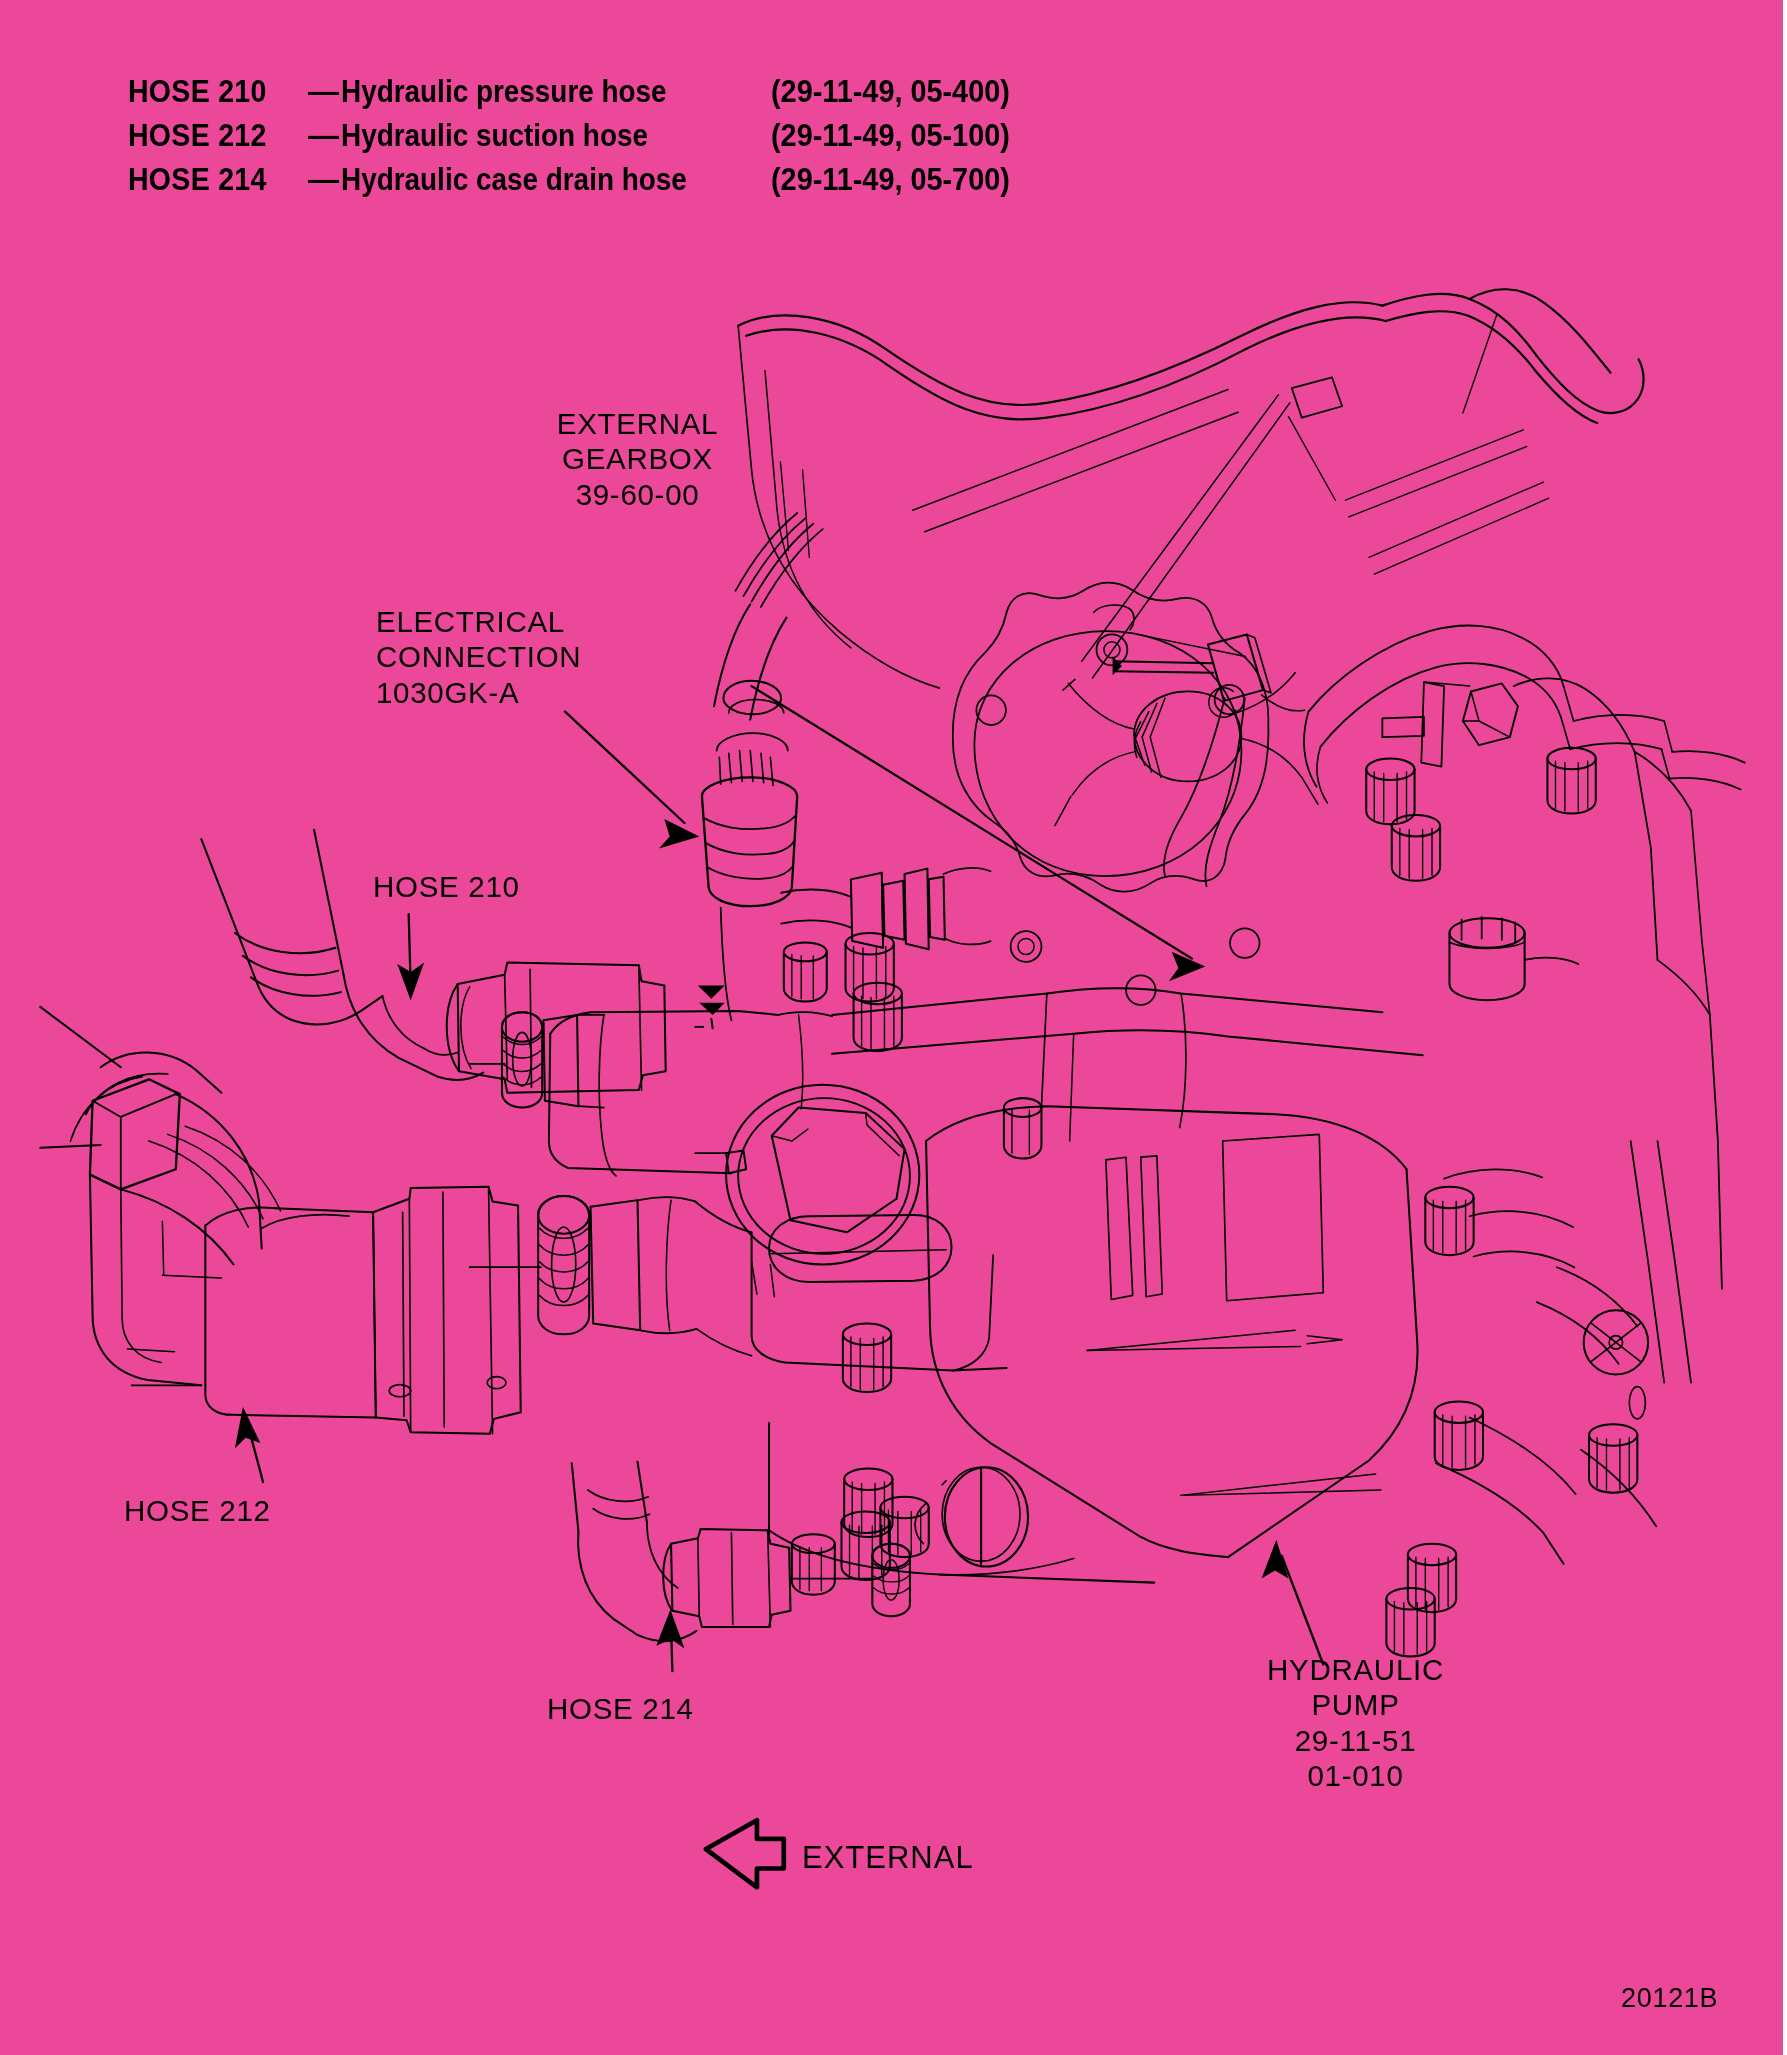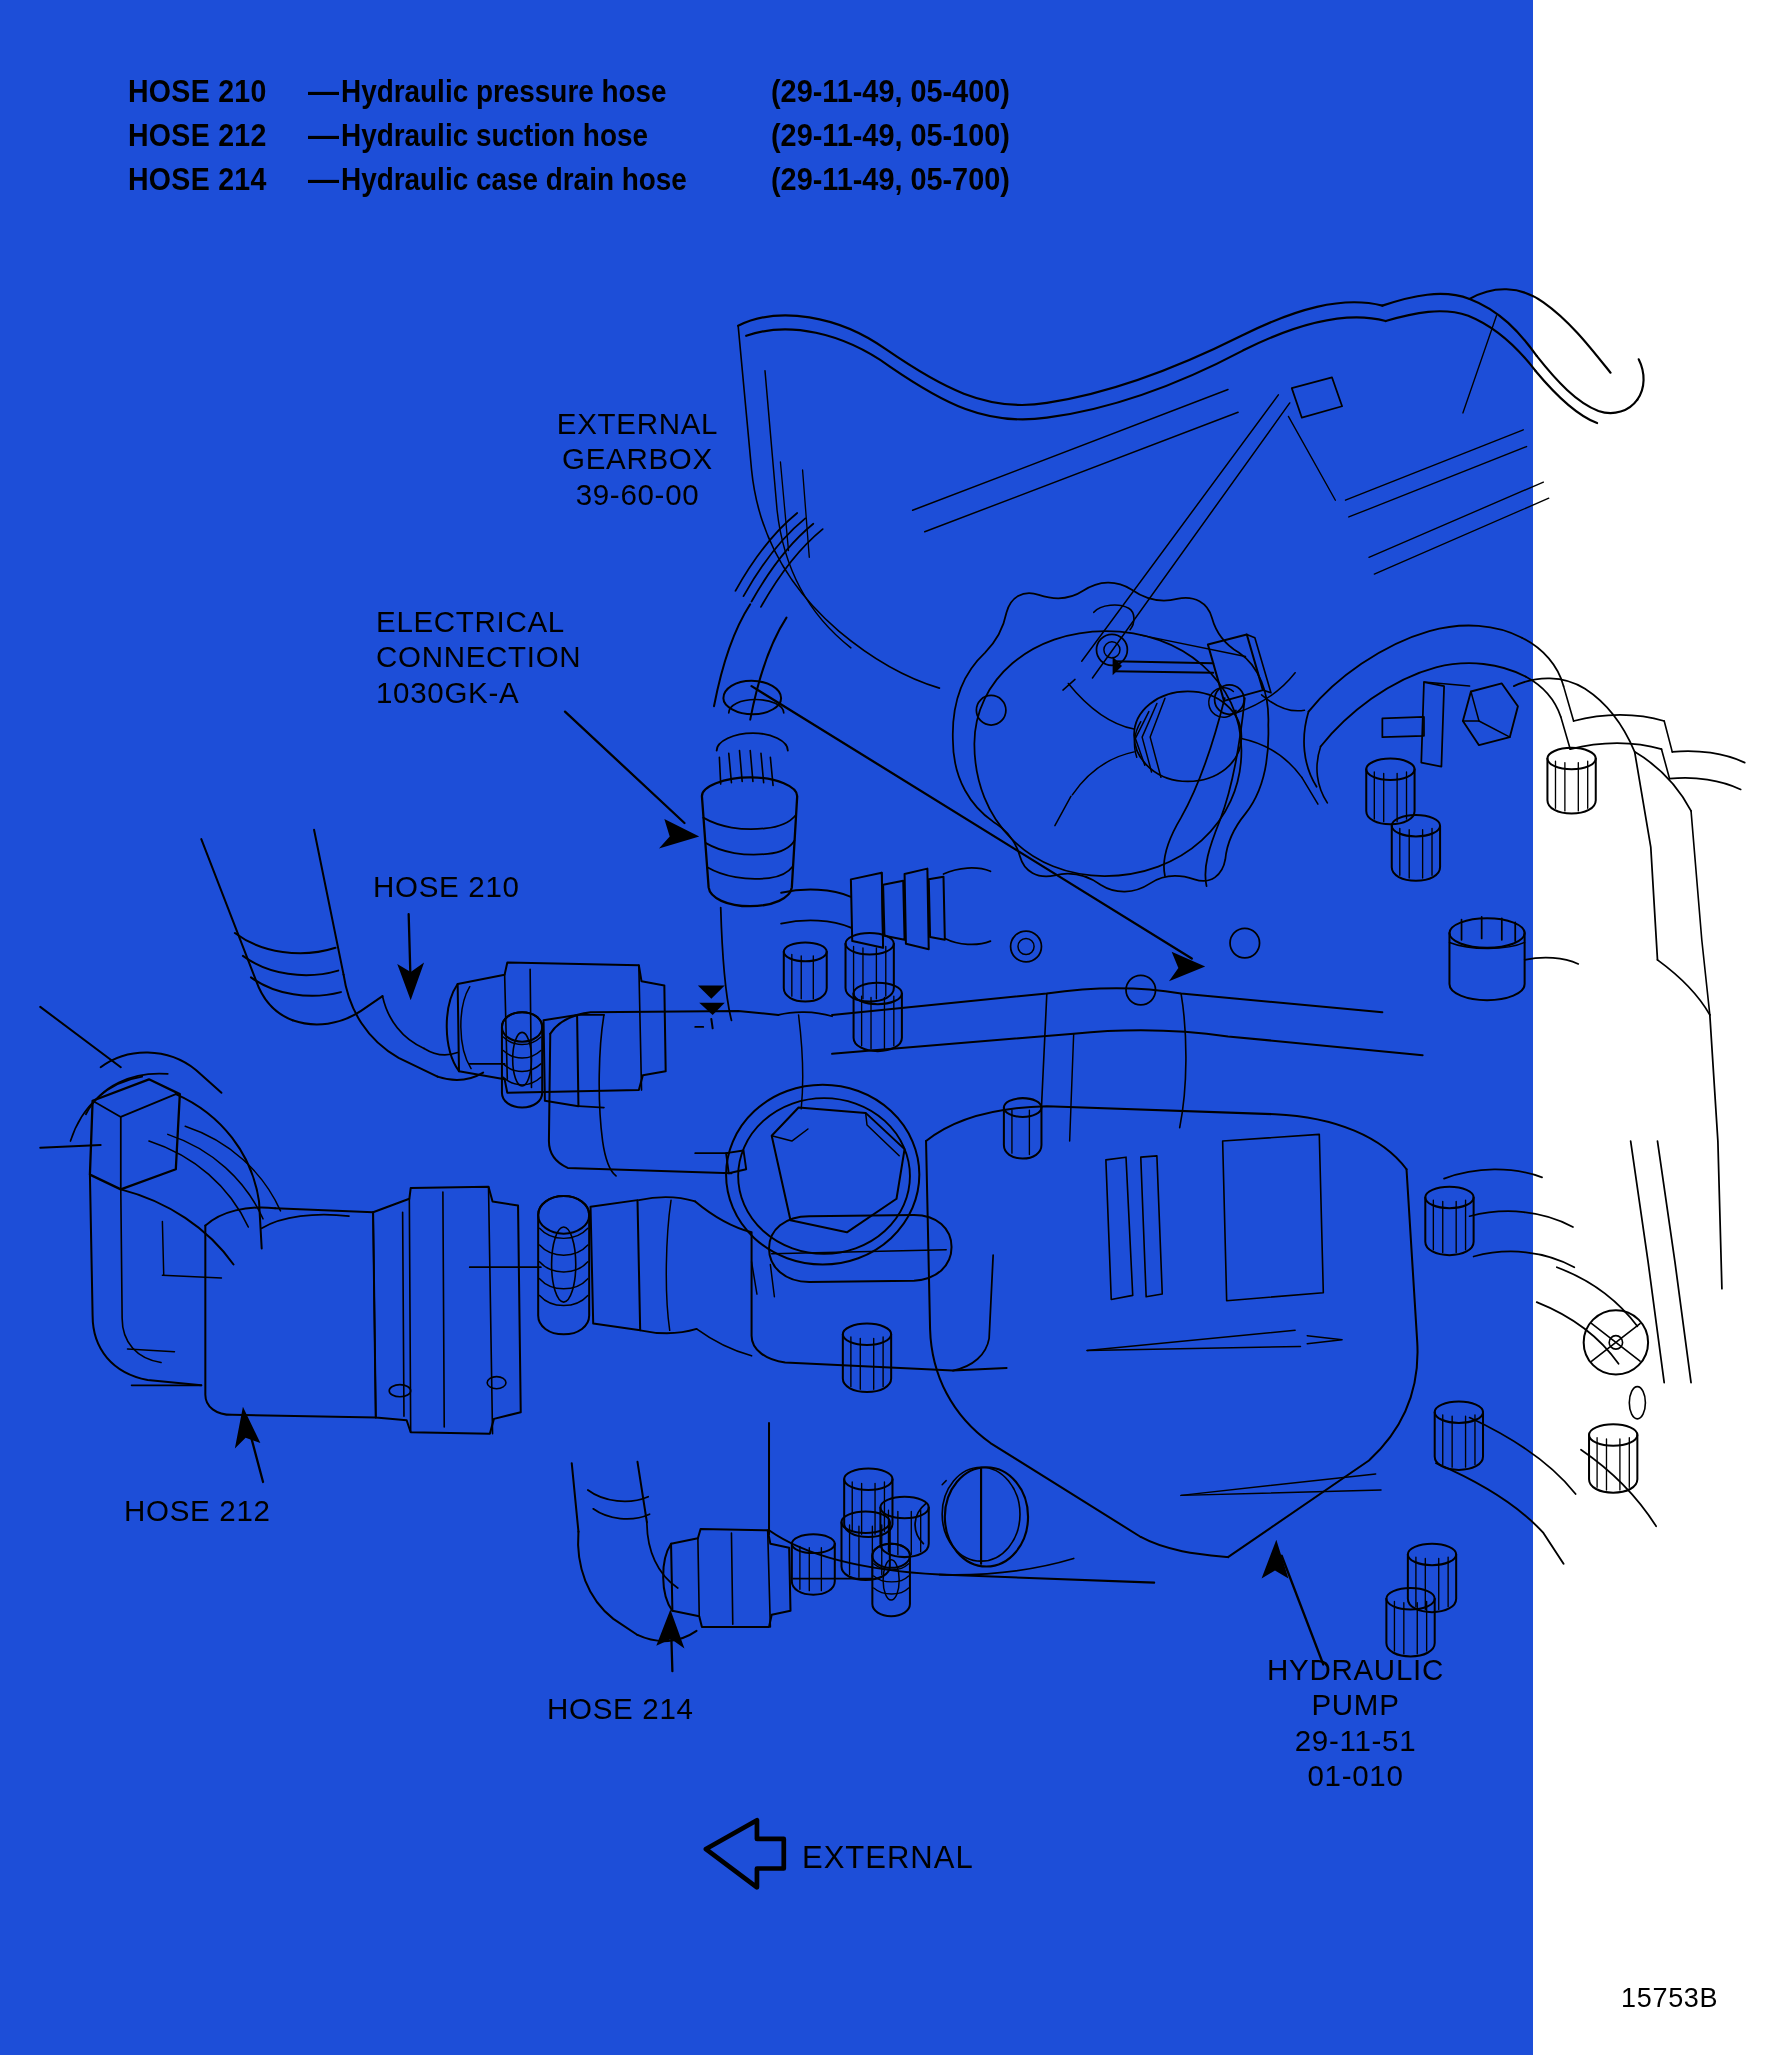--- a/index.html
+++ b/index.html
@@ -3,21 +3,21 @@
 <meta charset="utf-8">
 <style>
   html,body{margin:0;padding:0;background:#ffffff;}
   body{
     width:1787px;height:2056px;
     font-family:"Liberation Sans", sans-serif;
     color:#000;
     position:relative;
     overflow:hidden;
   }
-  #page{position:relative;width:1533px;height:2056px;background:#1d4ed8;}
+  #page{position:relative;width:1783px;height:2056px;background:#ec4899;}
 
   
   .legend{position:absolute;left:128px;top:74px;}
   .legend-row{display:flex;align-items:baseline;height:44px;}
   .lg-name{width:178px;font-size:31px;font-weight:700;letter-spacing:0.3px;
            transform:scaleX(.92);transform-origin:left center;white-space:nowrap;}
   .lg-dash{width:35px;font-size:31px;font-weight:700;text-align:center;}
   .lg-desc{width:430px;font-size:31px;font-weight:700;
            transform:scaleX(.90);transform-origin:left center;white-space:nowrap;}
   .lg-ref{font-size:31px;font-weight:700;white-space:nowrap;
@@ -587,16 +587,16 @@
 CONNECTION
 1030GK-A</div>
   <div class="callout" id="co-hose210">HOSE 210</div>
   <div class="callout" id="co-hose212">HOSE 212</div>
   <div class="callout" id="co-hose214">HOSE 214</div>
   <div class="callout" id="co-pump">HYDRAULIC
 PUMP
 29-11-51
 01-010</div>
   <div class="callout" id="co-forward">EXTERNAL</div>
-  <div id="fig-num">15753B</div>
+  <div id="fig-num">20121B</div>
 
 </div>
 
 
 </body></html>

